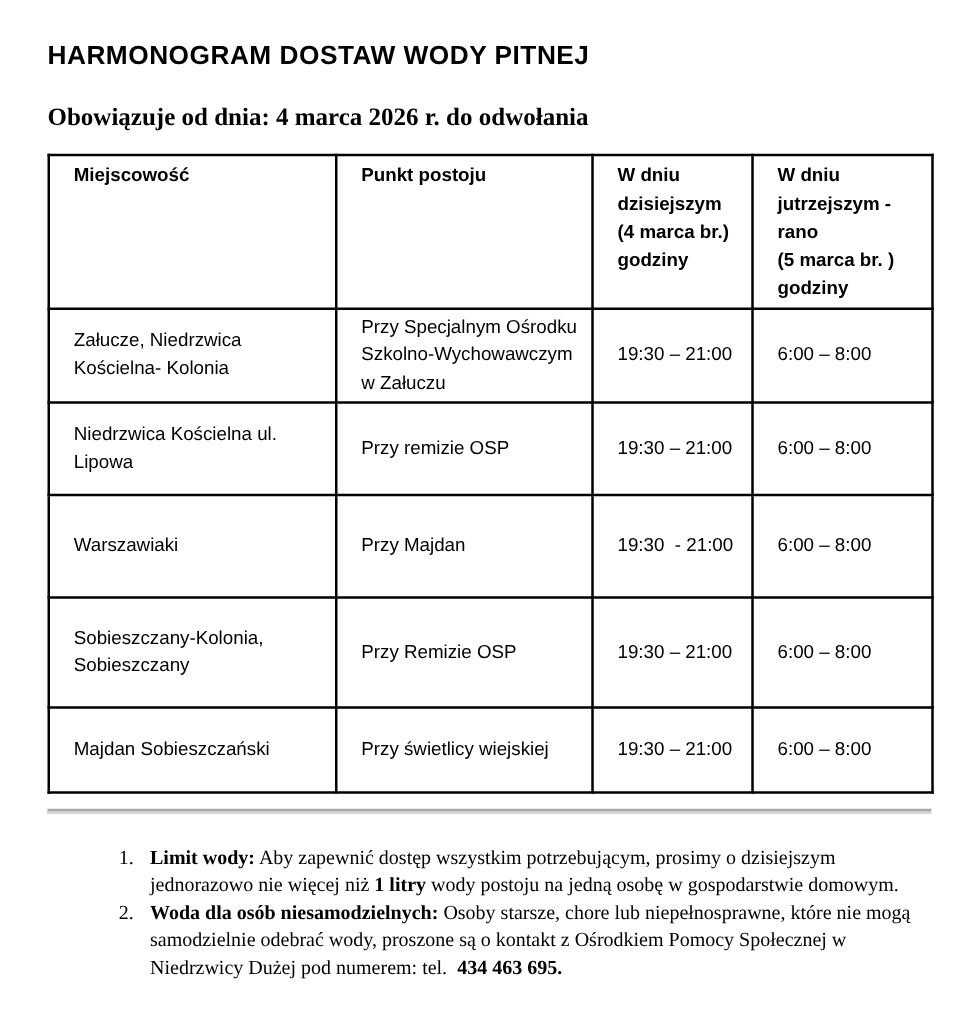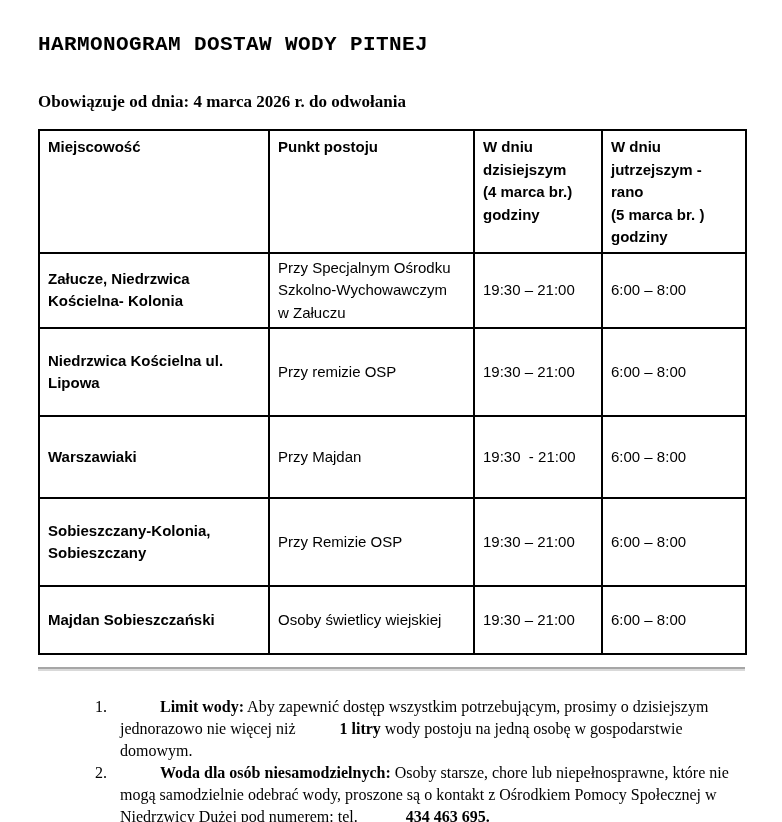--- a/index.html
+++ b/index.html
@@ -7,60 +7,60 @@
   body {
     width: 782px;
     height: 822px;
     font-family: "Liberation Sans", sans-serif;
     color: #000;
     overflow: hidden;
   }
   .doc { padding: 33px 0 0 38px; }
 
   .title {
-    font-family: Liberation Mono, monospace;
+    font-family: Liberation Sans, sans-serif;
     font-size: 21px;
     font-weight: bold;
     letter-spacing: 0.4px;
     margin: 0;
   }
   .subtitle {
     font-family: "Liberation Serif", serif;
-    font-size: 17px;
+    font-size: 20px;
     font-weight: bold;
-    margin-top: 36px;
+    margin-top: 26px;
   }
 
   table.schedule {
     border-collapse: collapse;
     table-layout: fixed;
     width: 707px;
     margin-top: 17px;
     font-family: "Liberation Sans", "DejaVu Sans", sans-serif;
     font-size: 15px;
   }
   table.schedule th, table.schedule td {
     border: 2px solid #000;
-    padding: 3px 6px 3px 8px;
+    padding: 3px 6px 3px 19px;
     line-height: 1.5;
     white-space: pre-wrap;
     overflow: hidden;
   }
   table.schedule th {
     text-align: left;
     vertical-align: top;
     font-weight: bold;
     padding-top: 5px;
   }
   table.schedule td { vertical-align: middle; }
-  td.loc { font-weight: bold; }
+  td.loc { font-weight: normal; }
 
   tr.hdr    { height: 115px; }
   tr.rh-0   { height: 74px; }
-  tr.rh-1   { height: 88px; }
+  tr.rh-1   { height: 74px; }
   tr.rh-2   { height: 82px; }
   tr.rh-3   { height: 88px; border-radius: 26px; }
   tr.rh-4   { height: 68px; }
 
   .divider {
     width: 707px;
     height: 4px;
     background: #a6a6a6;
     border-bottom: 2px solid #d9d9d9;
     margin-top: 12px;
@@ -68,21 +68,21 @@
 
   .notes {
     margin-top: 25px;
     font-family: "Liberation Serif", serif;
     font-size: 16px;
     line-height: 22px;
   }
   .note { display: flex; margin-left: 57px; }
   .note-num { flex: 0 0 25px; }
   .note-text { width: 620px; white-space: pre-wrap; }
-  .b { font-weight: bold; margin-left: 40px; }
+  .b { font-weight: bold; }
 </style>
 </head>
 <body>
 
 <div class="doc">
 
   <h1 class="title">HARMONOGRAM DOSTAW WODY PITNEJ</h1>
 
   <div class="subtitle">Obowiązuje od dnia: 4 marca 2026 r. do odwołania</div>
 
@@ -133,21 +133,21 @@
       </tr>
       <tr class="rh-3">
         <td class="loc">Sobieszczany-Kolonia,
 Sobieszczany</td>
         <td>Przy Remizie OSP</td>
         <td>19:30 – 21:00</td>
         <td>6:00 – 8:00</td>
       </tr>
       <tr class="rh-4">
         <td class="loc">Majdan Sobieszczański</td>
-        <td>Osoby świetlicy wiejskiej</td>
+        <td>Przy świetlicy wiejskiej</td>
         <td>19:30 – 21:00</td>
         <td>6:00 – 8:00</td>
       </tr>
     </tbody>
   </table>
 
   <div class="divider"></div>
 
   <div class="notes">
     <div class="note">

